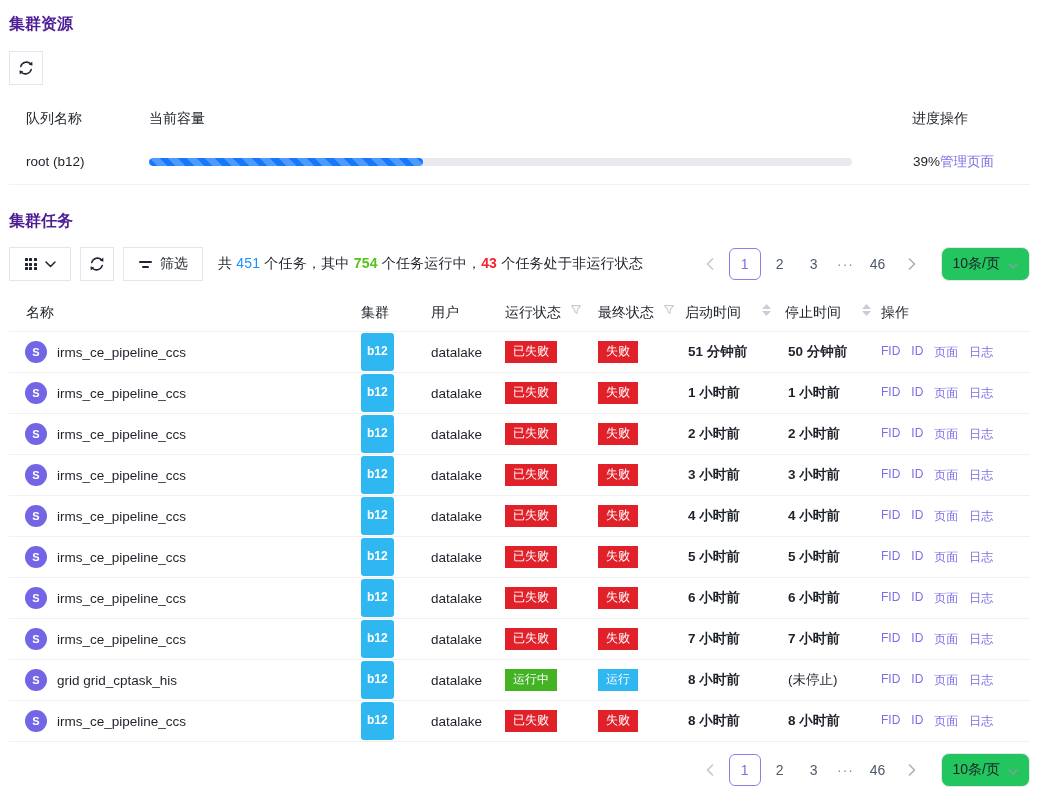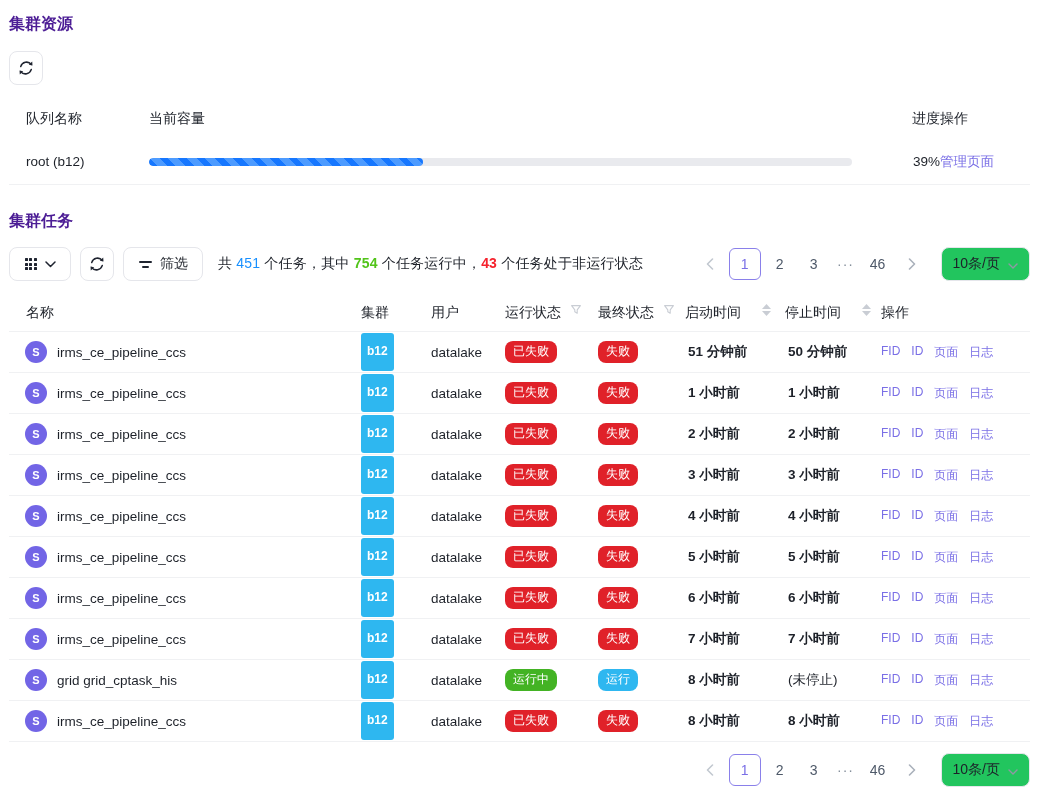--- a/index.html
+++ b/index.html
@@ -12,21 +12,21 @@
   html,body{margin:0;padding:0;}
   body{
     width:1039px;height:790px;overflow:hidden;background:#fff;color:var(--text);
     font-family:"Liberation Sans","DejaVu Sans",sans-serif;font-size:14px;
   }
   .page{padding:14px 9px 0 9px;}
   .section-title{font-size:16px;font-weight:700;margin:0;padding-left:0;color:#4c1d95;}
   
   .btn{
     display:inline-flex;align-items:center;justify-content:center;gap:8px;
-    height:34px;background:#fff;border:1px solid var(--border);border-radius:8px;
+    height:34px;background:#fff;border:1px solid var(--border);border-radius:0;
     cursor:pointer;font-size:14px;color:var(--text);padding:0 10px;
     font-family:inherit;
   }
   .btn svg{display:block;}
   .icon-btn{width:34px;padding:0;}
   
   .res-table{margin-top:14px;}
   .res-header,.res-row{
     display:grid;grid-template-columns:140px 1fr 60px 90px;align-items:center;
   }
@@ -85,21 +85,21 @@
   .t-row{height:41px;border-bottom:1px solid var(--row-border);font-size:13.5px;}
   .cell-name{display:flex;align-items:center;gap:10px;padding-left:16px;}
   .avatar{
     width:22px;height:22px;border-radius:50%;background:var(--avatar-purple);color:#fff;
     font-size:11px;font-weight:700;display:inline-flex;align-items:center;justify-content:center;flex:0 0 22px;
   }
   .tag-cluster{
     display:inline-block;background:var(--badge-cyan);color:#fff;font-size:12px;font-weight:700;
     padding:12px 6px;border-radius:3px;line-height:1.1;
   }
-  .badge{display:inline-block;color:#fff;font-size:12px;padding:4px 8px;border-radius:8px;line-height:1.1;}
+  .badge{display:inline-block;color:#fff;font-size:12px;padding:4px 8px;border-radius:0;line-height:1.1;}
   .bg-red{background:var(--badge-red);}
   .bg-green{background:var(--badge-green);}
   .bg-cyan{background:var(--badge-cyan);}
   .cell-time{font-weight:700;padding-left:3px;}
   .cell-time.plain{font-weight:400;}
   .cell-actions{display:flex;gap:11px;font-size:12px;}
   .bottom-pager{margin-top:11px;display:flex;}
 </style>
 </head>
 <body>

